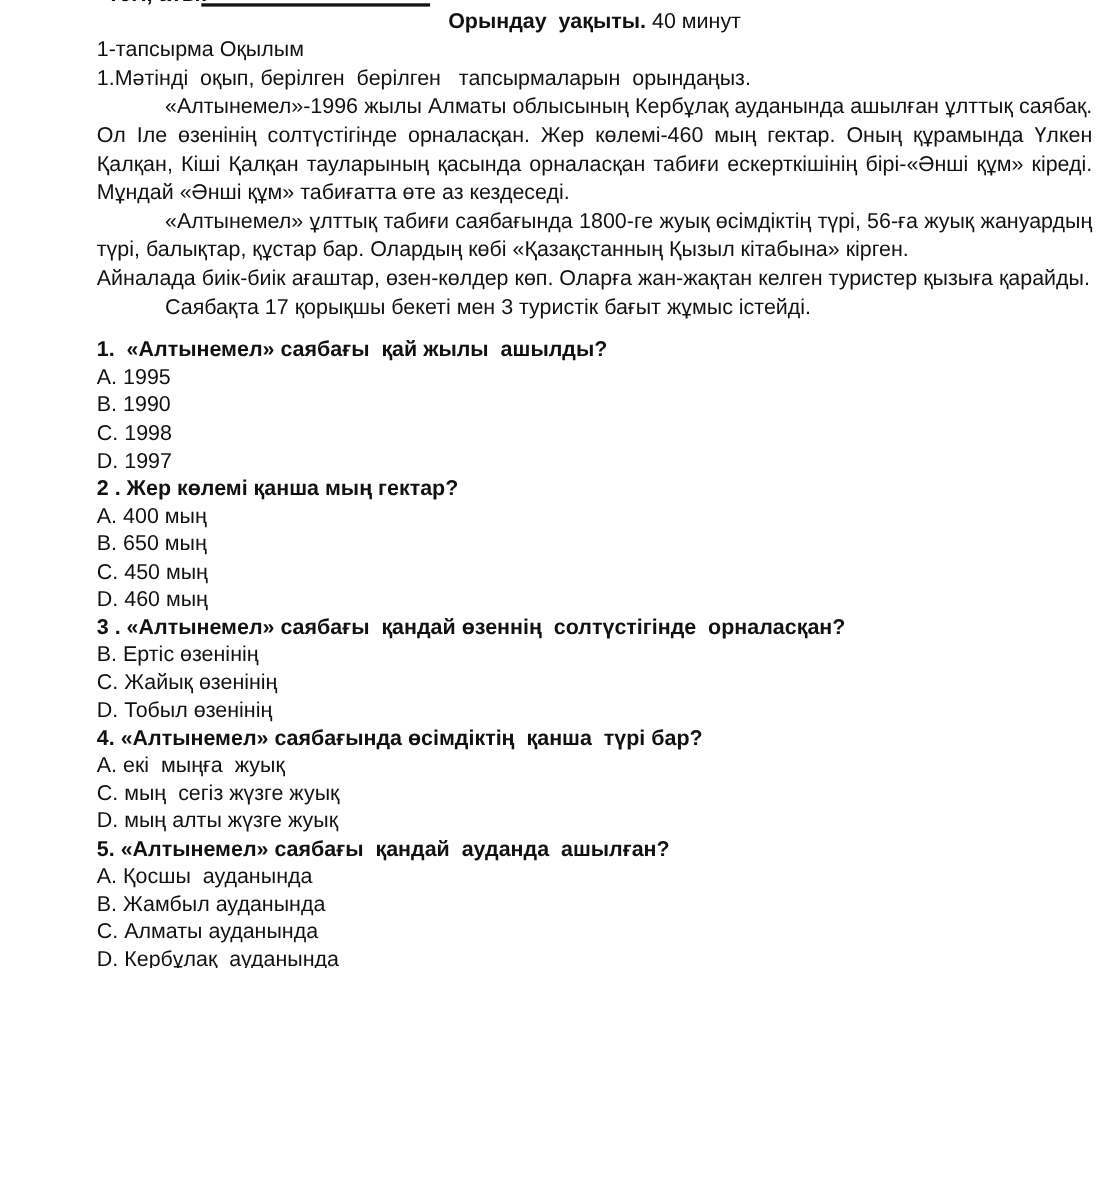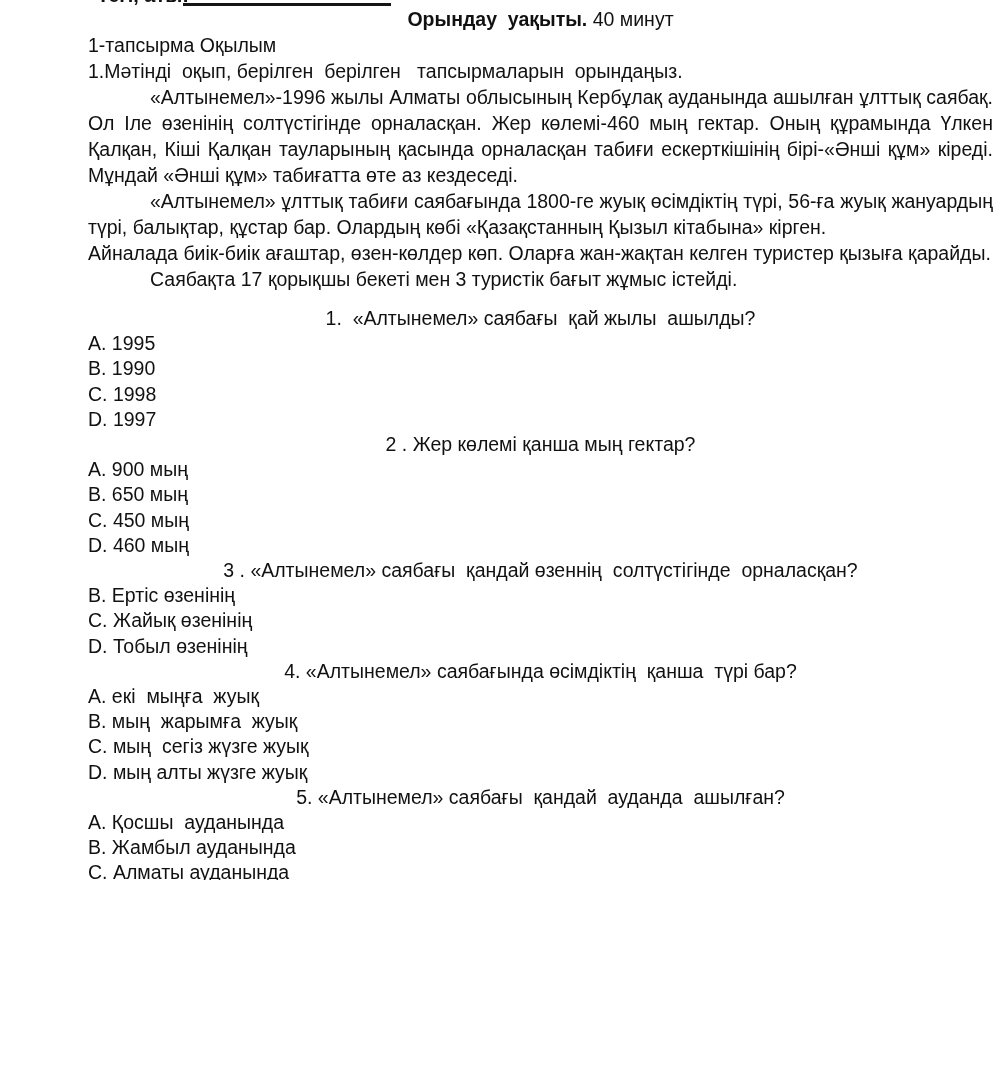--- a/index.html
+++ b/index.html
@@ -18,21 +18,21 @@
   .time-line { text-align: center; line-height: 26px; white-space: pre-wrap; }
   .time-label { font-weight: bold; }
 
   .task-title { line-height: 26px; }
   .instruction { font-weight: normal; line-height: 26px; white-space: pre-wrap; }
 
   .para { text-align: justify; line-height: 26px; margin: 0; }
   .para.indent { text-indent: 62px; }
 
   .questions { margin-top: 14px; line-height: 25.2px; }
-  .q-title { font-weight: normal; white-space: pre-wrap; text-align: center; }
+  .q-title { font-weight: bold; white-space: pre-wrap; }
   .opt { white-space: pre-wrap; }
 
   
   .name-text {
     position: absolute;
     top: -16px;
     left: 97px;
     font-weight: bold;
     font-size: 20px;
   }
@@ -93,37 +93,36 @@
       <div class="question">
         <div class="q-title">1.  «Алтынемел» саябағы  қай жылы  ашылды?</div>
         <div class="opt">A. 1995</div>
         <div class="opt">B. 1990</div>
         <div class="opt">C. 1998</div>
         <div class="opt">D. 1997</div>
       </div>
 
       <div class="question">
         <div class="q-title">2 . Жер көлемі қанша мың гектар?</div>
-        <div class="opt">A. 900 мың</div>
+        <div class="opt">A. 400 мың</div>
         <div class="opt">B. 650 мың</div>
         <div class="opt">C. 450 мың</div>
         <div class="opt">D. 460 мың</div>
       </div>
 
       <div class="question">
         <div class="q-title">3 . «Алтынемел» саябағы  қандай өзеннің  солтүстігінде  орналасқан?</div>
         <div class="opt">B. Ертіс өзенінің</div>
         <div class="opt">C. Жайық өзенінің</div>
         <div class="opt">D. Тобыл өзенінің</div>
       </div>
 
       <div class="question">
         <div class="q-title">4. «Алтынемел» саябағында өсімдіктің  қанша  түрі бар?</div>
         <div class="opt">A. екі  мыңға  жуық</div>
-        <div class="opt">B. мың  жарымға  жуық</div>
         <div class="opt">C. мың  сегіз жүзге жуық</div>
         <div class="opt">D. мың алты жүзге жуық</div>
       </div>
 
       <div class="question">
         <div class="q-title">5. «Алтынемел» саябағы  қандай  ауданда  ашылған?</div>
         <div class="opt">A. Қосшы  ауданында</div>
         <div class="opt">B. Жамбыл ауданында</div>
         <div class="opt">C. Алматы ауданында</div>
         <div class="opt">D. Кербұлақ  ауданында</div>

